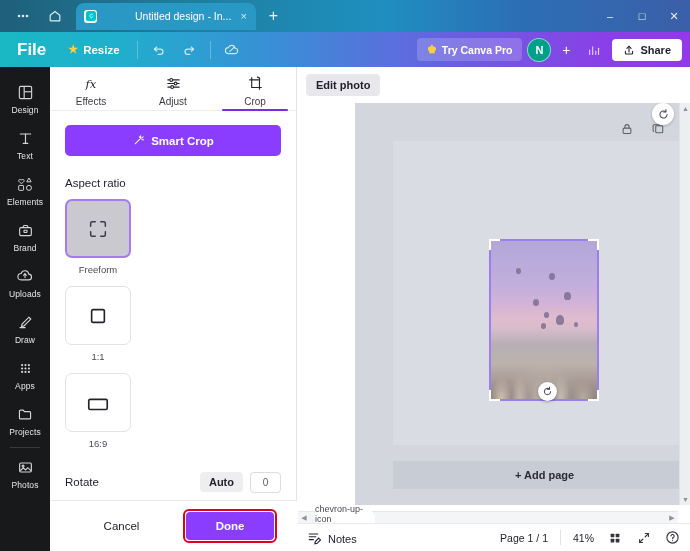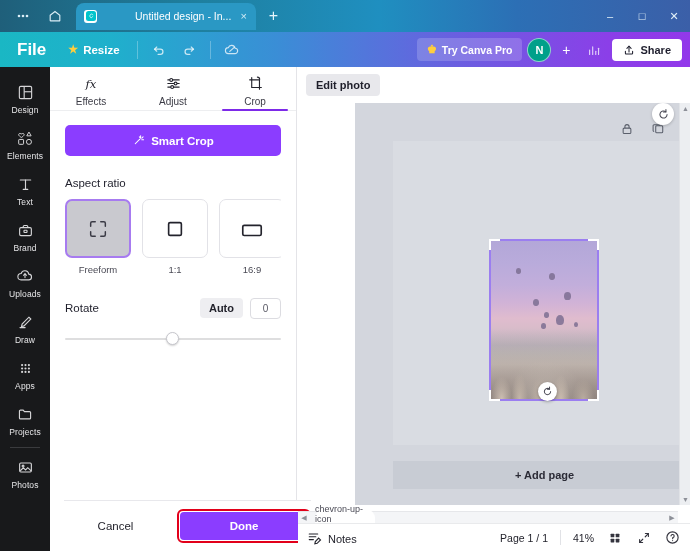--- a/index.html
+++ b/index.html
@@ -109,21 +109,21 @@
   }
   .panel-body { padding: 14px 15px 0; }
   .smart-crop {
     width: 100%; height: 31px; background: #8b3dff; color: #fff;
     border: none; border-radius: 5px; font-size: 11.5px; font-weight: bold;
     display: flex; align-items: center; justify-content: center; gap: 6px;
     font-family: "Liberation Sans", sans-serif;
   }
   .sec-title { margin-top: 21px; font-size: 11.5px; font-weight: normal; color: #1f1f2b; }
   .ratio-row {
-    display: flex; gap: 11px; margin-top: 10px; overflow: hidden;
+    display: flex; gap: 11px; margin-top: 10px; overflow: hidden; flex-direction: column;
   }
   .ratio-cell { width: 66px; flex: 0 0 auto; }
   .ratio-box {
     width: 66px; height: 59px; border: 1px solid #e2e2e7; border-radius: 7px;
     background: #fff; display: flex; align-items: center; justify-content: center;
   }
   .ratio-box.sel { background: #c9c9cf; border: 2px solid #a77bf0; }
   .ratio-lb { text-align: center; font-size: 9.5px; color: #4a4a55; margin-top: 6px; }
   .rot-head {
     display: flex; align-items: center; margin-top: 22px; height: 22px;
@@ -144,21 +144,21 @@
     background: #dededf; border-radius: 1px;
   }
   .slider-thumb {
     position: absolute; top: 0; left: 101px; width: 13px; height: 13px;
     background: #fff; border: 1px solid #c6c6cc; border-radius: 50%;
     box-shadow: 0 1px 2px rgba(0,0,0,.18);
   }
   .panel-footer {
     position: absolute; left: 0; bottom: 0; width: 247px; height: 51px;
     border-top: 1px solid #e8e8ec; background: #fff;
-    display: flex; align-items: center; padding: 0 0; gap: 10px; margin-left: 14px;
+    display: flex; align-items: center; padding: 0 20px; gap: 10px;
   }
   .btn-cancel {
     flex: 0 0 103px; height: 32px; border-radius: 5px; background: #fff;
     color: #23232c; font-size: 11.5px; display: flex; align-items: center;
     justify-content: center; border: none;
     font-family: "Liberation Sans", sans-serif;
   }
   .done-wrap {
     flex: 1; height: 34px; border: 2px solid #e2001a; border-radius: 6px;
     padding: 1px; display: flex;
@@ -393,38 +393,38 @@
       <svg width="17" height="17" viewBox="0 0 18 18" fill="none" stroke="currentColor" stroke-width="1.2">
           <rect x="2.5" y="2.5" width="13" height="13" rx="1.5"></rect>
           <path d="M7.6 2.5v13"></path>
           <path d="M7.6 8.2h7.9"></path>
         </svg>
     </span>
     <span class="rail-lb">Design</span>
   </div>
   <div class="rail-item">
     <span class="rail-ic">
+      <svg width="17" height="17" viewBox="0 0 18 18" fill="none" stroke="currentColor" stroke-width="1.2" stroke-linecap="round">
+          <path d="M3.5 4.2h11"></path>
+          <path d="M9 4.2v10"></path>
+          <path d="M6.6 14.2h4.8"></path>
+        </svg>
+    </span>
+    <span class="rail-lb">Text</span>
+  </div>
+  <div class="rail-item">
+    <span class="rail-ic">
       <svg width="18" height="18" viewBox="0 0 20 20" fill="none" stroke="currentColor" stroke-width="1.1">
           <path d="M3 6.3c0-.9.8-1.6 1.7-1.3L6 5.4l1.3-.4c.9-.3 1.7.4 1.7 1.3 0 1.3-2.1 2.6-3 3.1-.9-.5-3-1.8-3-3.1z"></path>
           <path d="M14.4 3.4l2.4 4.2h-4.8z"></path>
           <rect x="3" y="11.6" width="5.4" height="5.4" rx=".7"></rect>
           <circle cx="14.4" cy="14.3" r="2.8"></circle>
         </svg>
     </span>
     <span class="rail-lb">Elements</span>
-  </div>
-  <div class="rail-item">
-    <span class="rail-ic">
-      <svg width="17" height="17" viewBox="0 0 18 18" fill="none" stroke="currentColor" stroke-width="1.2" stroke-linecap="round">
-          <path d="M3.5 4.2h11"></path>
-          <path d="M9 4.2v10"></path>
-          <path d="M6.6 14.2h4.8"></path>
-        </svg>
-    </span>
-    <span class="rail-lb">Text</span>
   </div>
   <div class="rail-item">
     <span class="rail-ic">
       <svg width="17" height="17" viewBox="0 0 18 18" fill="none" stroke="currentColor" stroke-width="1.2">
           <rect x="2.8" y="6" width="12.4" height="8.4" rx="1.4"></rect>
           <path d="M6.6 6V4.8c0-.6.5-1.1 1.1-1.1h2.6c.6 0 1.1.5 1.1 1.1V6"></path>
           <rect x="7.4" y="8.7" width="3.2" height="2.4" rx=".5"></rect>
         </svg>
     </span>
     <span class="rail-lb">Brand</span>

